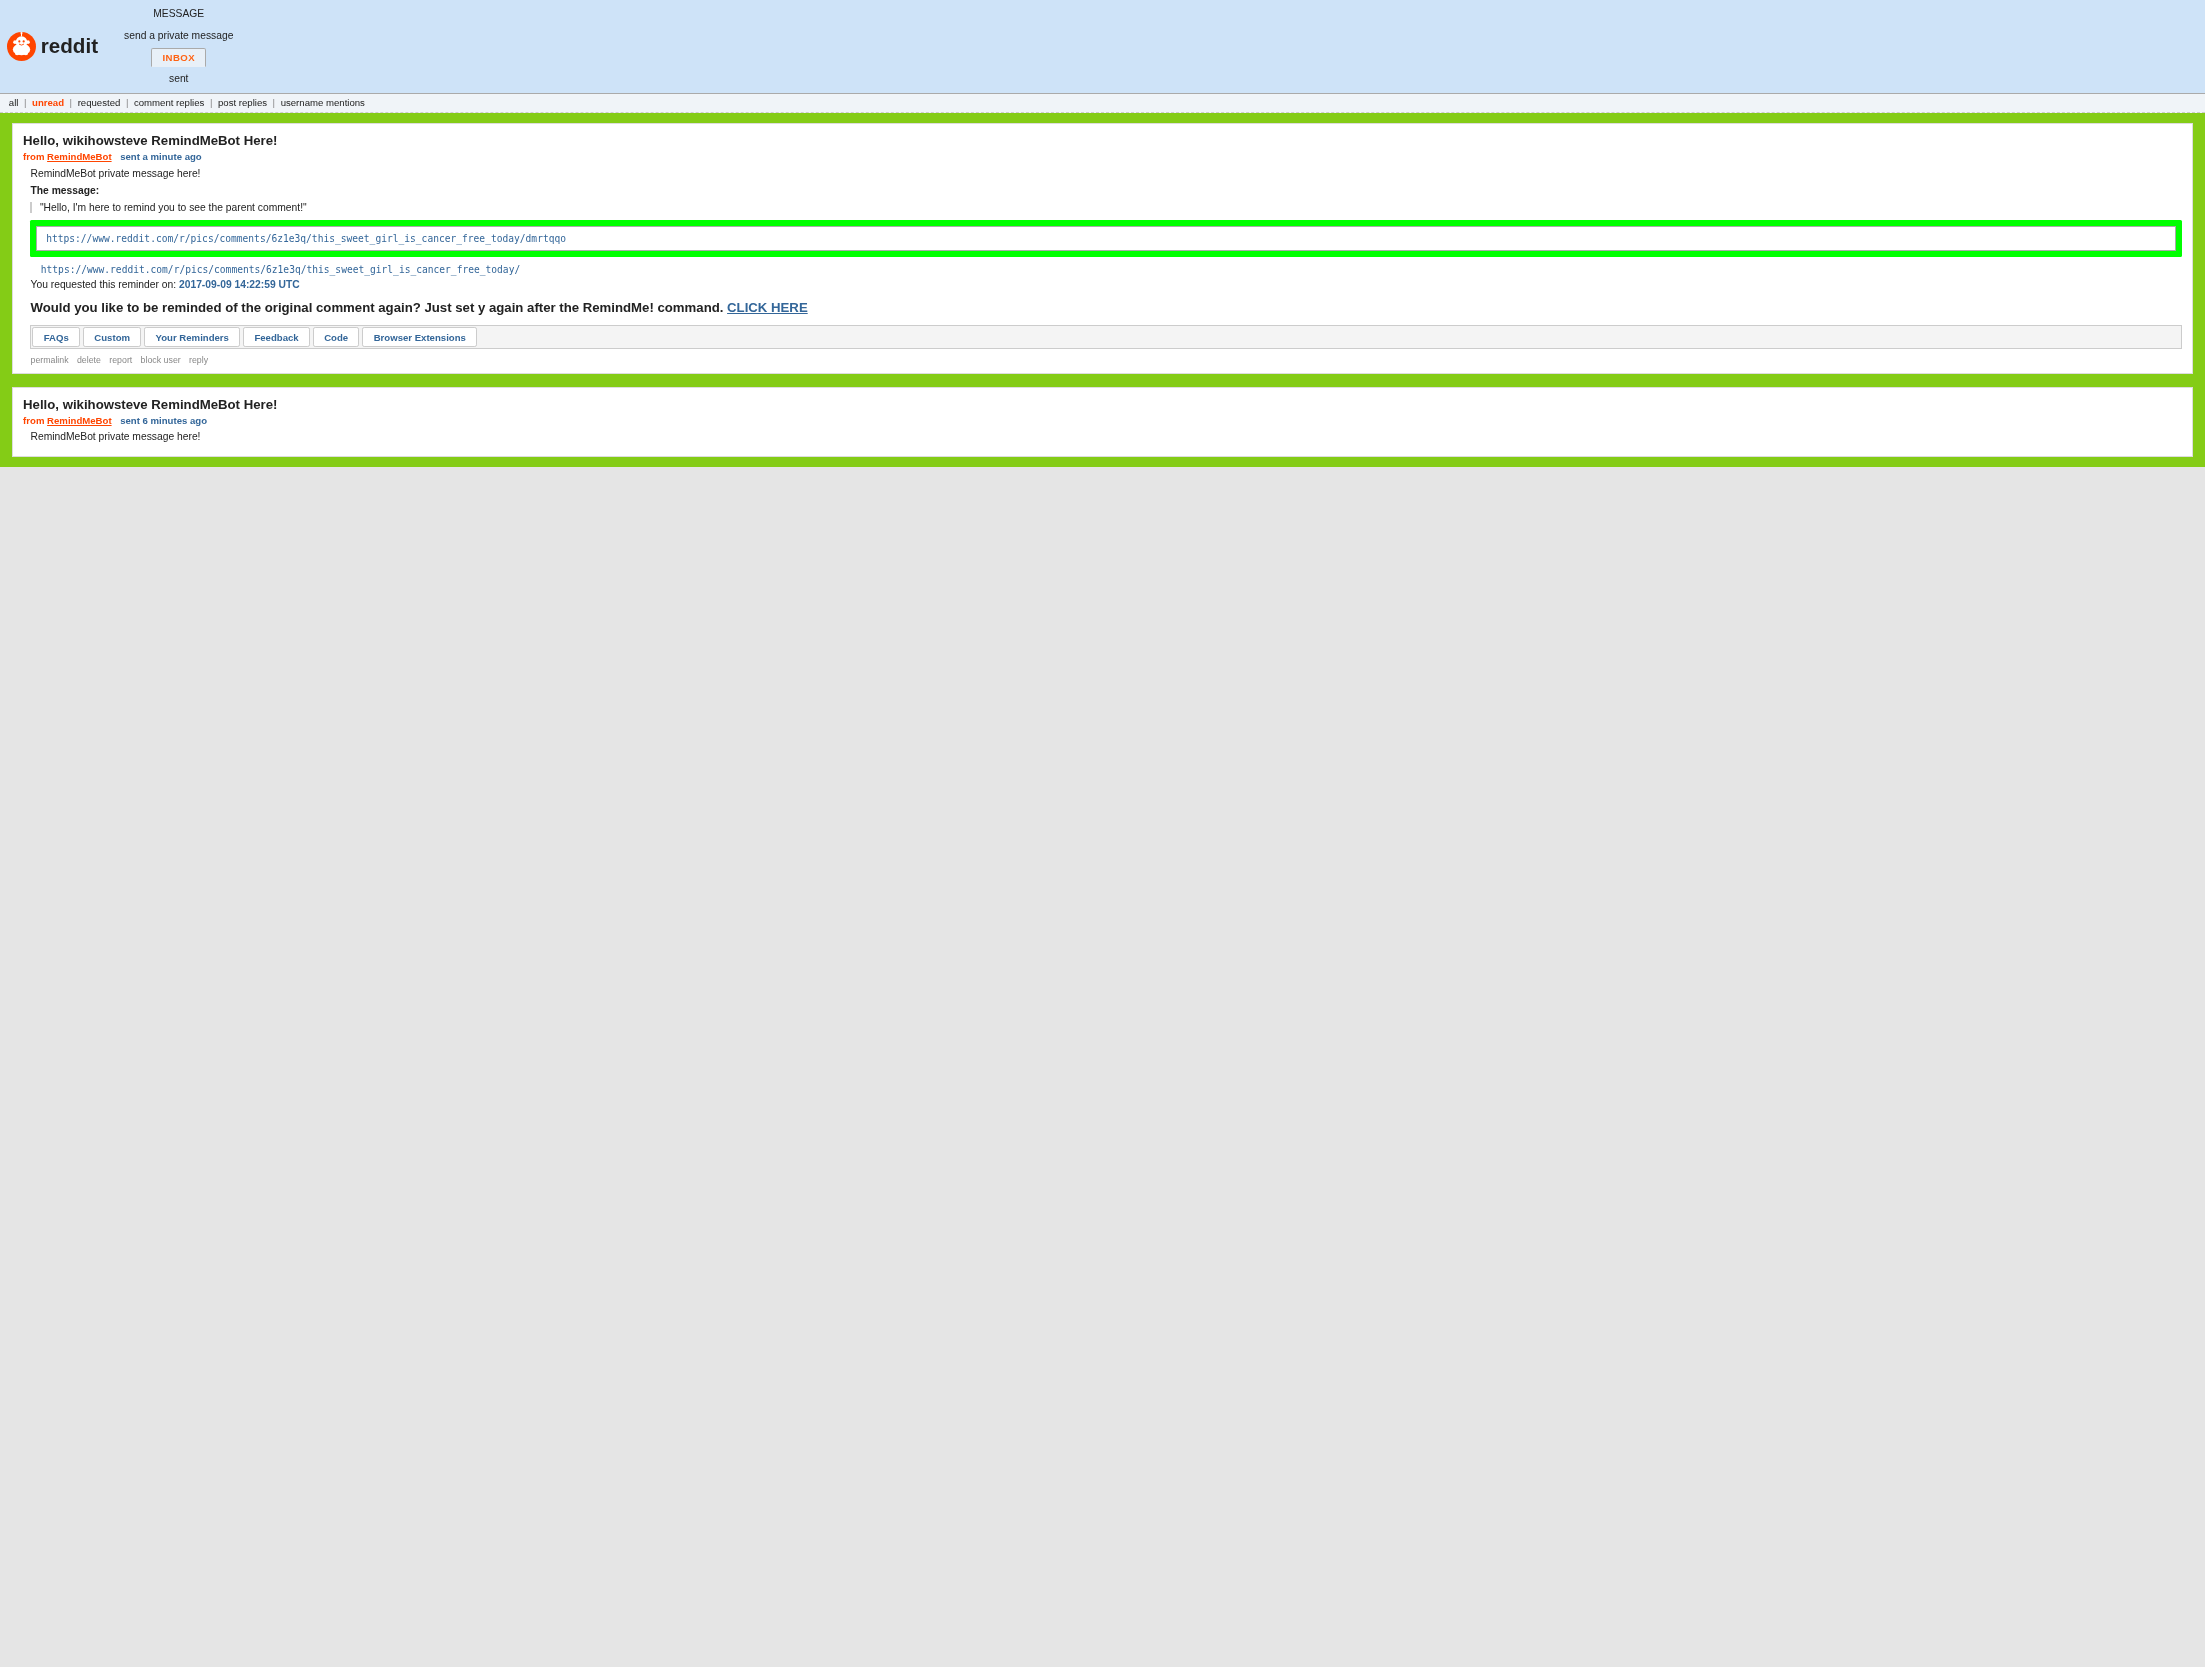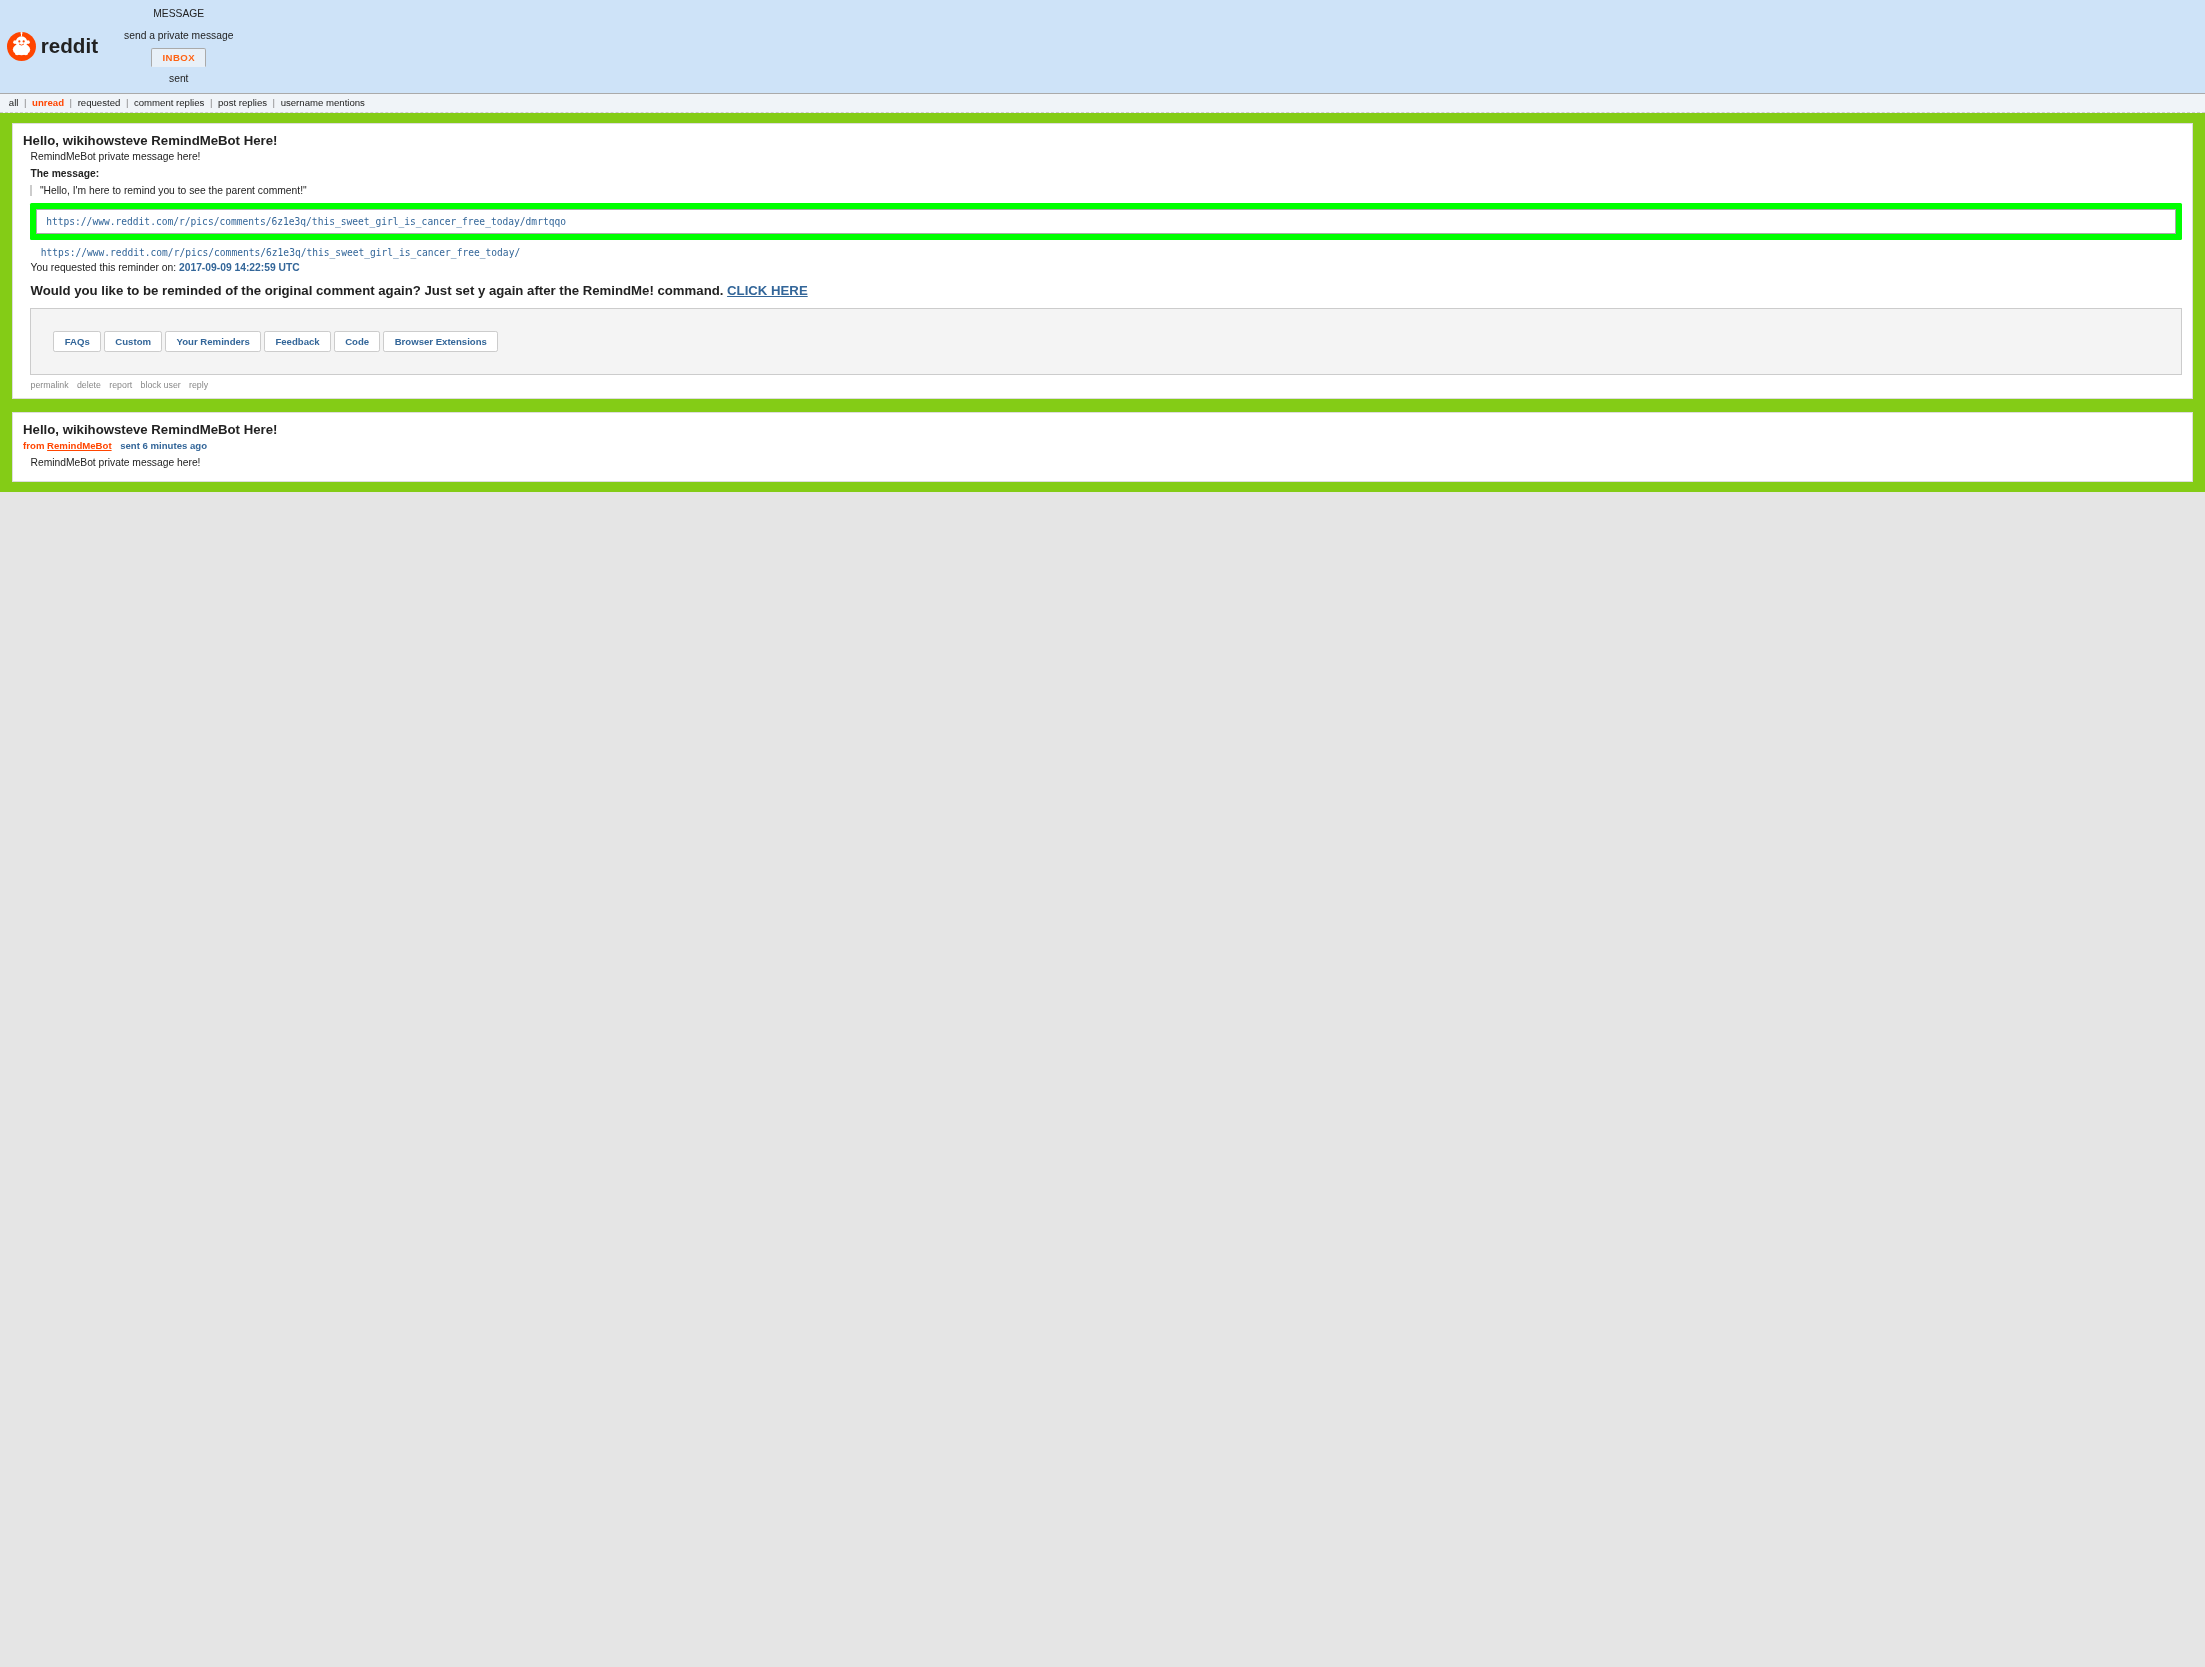--- a/index.html
+++ b/index.html
@@ -200,21 +200,21 @@
       font-weight: bold;
     }
 
     
     .action-buttons {
       display: flex;
       flex-wrap: wrap;
       gap: 2.9px;
       margin: 7.4px 0 5.9px 0;
       border: 0.7px solid #ccc;
-      padding: 22px;
+      padding: 1px;
       background: #f4f4f4;
     }
     .action-btn {
       padding: 3.7px 10.3px;
       font-size: 9.6px;
       font-weight: bold;
       color: #336699;
       background: #fff;
       border: 0.7px solid #ccc;
       border-radius: 2.2px;
@@ -289,20 +289,26 @@
   <span class="sep">|</span>
   <a href="#">post replies</a>
   <span class="sep">|</span>
   <a href="#">username mentions</a>
 </div>
 
 <div id="content">
 
   <div class="message-block">
     <div class="message-title">Hello, wikihowsteve RemindMeBot Here!</div>
+    <div class="message-meta">
+      <span class="meta-from">from</span>
+      <span> </span>
+      <a class="meta-from" href="#">RemindMeBot</a>
+      <span class="meta-time">sent a minute ago</span>
+    </div>
     <div class="message-body">
       <p>RemindMeBot private message here!</p>
       <p class="message-section-label">The message:</p>
       <div class="blockquote-line">"Hello, I'm here to remind you to see the parent comment!"</div>
 
       <div class="green-highlight">
         <div class="url-box">
           <a href="#">https://www.reddit.com/r/pics/comments/6z1e3q/this_sweet_girl_is_cancer_free_today/dmrtqqo</a>
         </div>
       </div>

